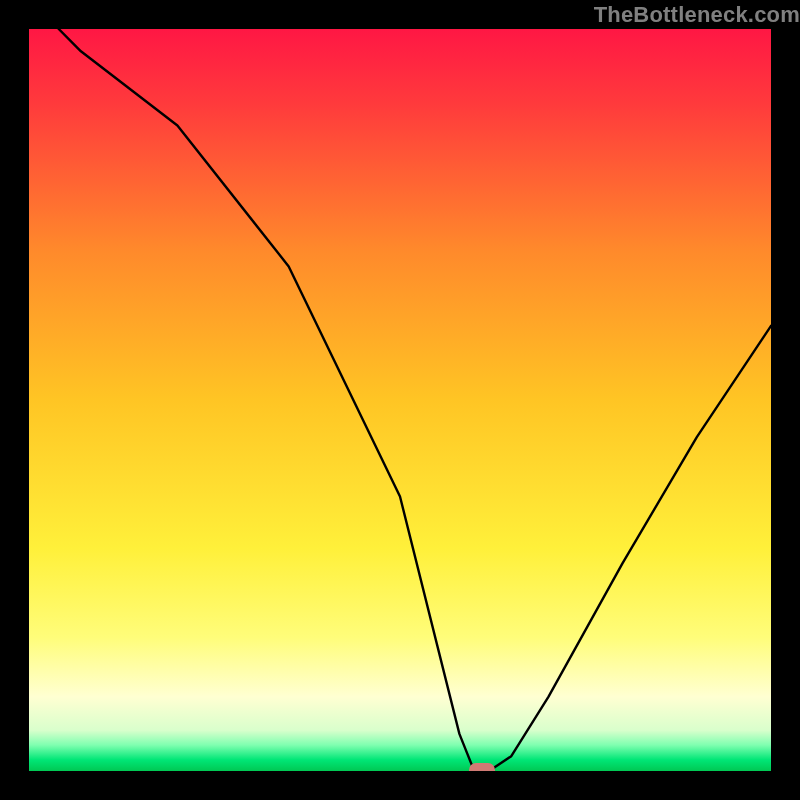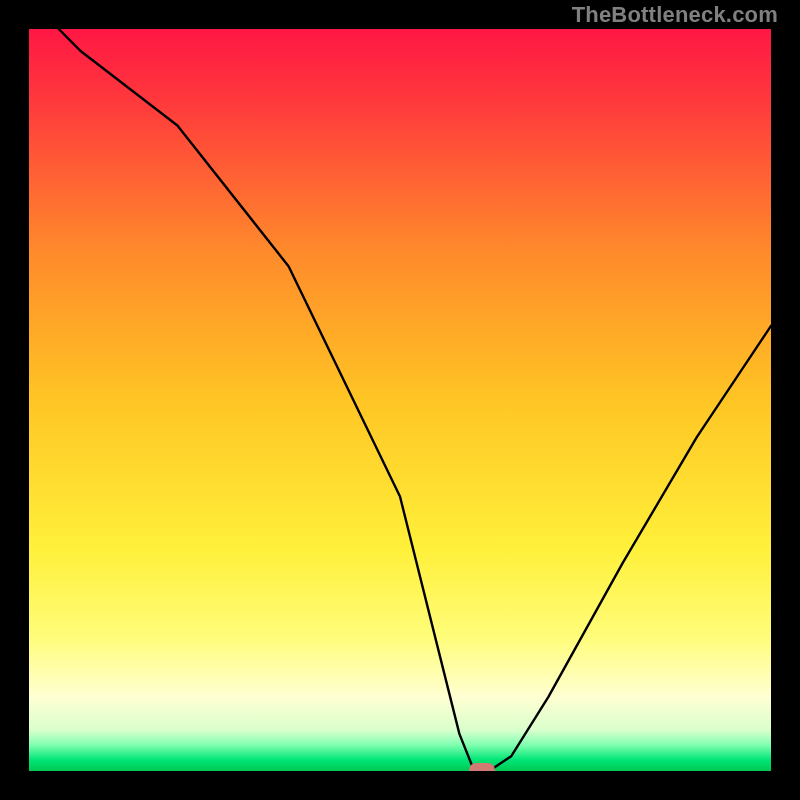--- a/index.html
+++ b/index.html
@@ -13,21 +13,21 @@
   }
   .frame {
     position: relative;
     width: 800px;
     height: 800px;
     background: #000;
   }
   .watermark {
     position: absolute;
     top: 2px;
-    right: 22px;
+    right: 0;
     color: #808080;
     font-size: 22px;
     font-weight: bold;
     letter-spacing: 0.2px;
     z-index: 10;
     user-select: none;
   }
   .plot-wrap {
     position: absolute;
     left: 29px;

